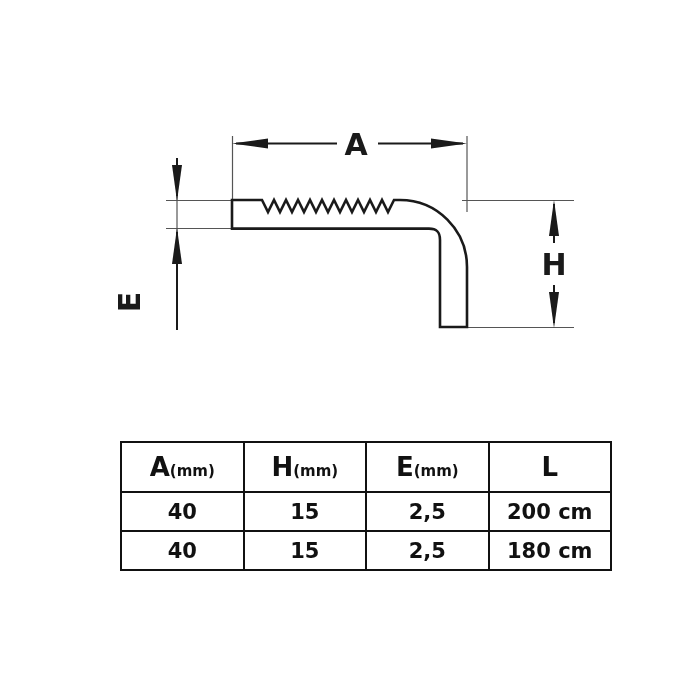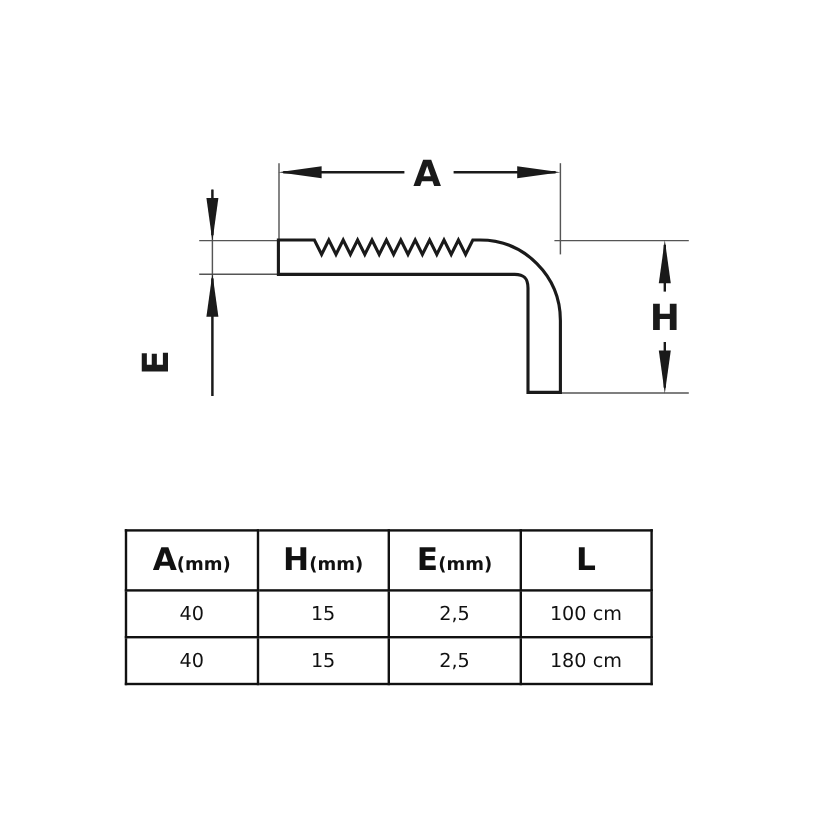--- a/index.html
+++ b/index.html
@@ -30,40 +30,41 @@
   }
   
   #spec-table-wrap {
     position: absolute;
     left: 104px;
     top: 441px;
     width: 492px;
   }
   table.spec {
     border-collapse: collapse;
-    width: 440px;
+    width: 492px;
     table-layout: fixed;
+    margin-left: 16px;
   }
   table.spec th, table.spec td {
     border: 2px solid #111111;
     text-align: center;
     vertical-align: middle;
     color: #111111;
     font-family: "DejaVu Sans", sans-serif;
   }
   table.spec th {
     height: 48px;
     font-size: 23px;
     font-weight: bold;
     padding: 0;
   }
   table.spec td {
     height: 37px;
-    font-size: 16px;
-    font-weight: normal;
+    font-size: 21px;
+    font-weight: bold;
     padding: 0;
     border-radius: 10px;
   }
   .unit {
     font-size: 15px;
     font-weight: bold;
     letter-spacing: 0px;
   }
   .hdr-sym {
     font-size: 26px;
@@ -162,21 +163,21 @@
           <th>
             <span class="hdr-sym">L</span><span class="unit"></span>
           </th>
         </tr>
       </thead>
       <tbody>
         <tr>
           <td>40</td>
           <td>15</td>
           <td>2,5</td>
-          <td>100 cm</td>
+          <td>200 cm</td>
         </tr>
         <tr>
           <td>40</td>
           <td>15</td>
           <td>2,5</td>
           <td>180 cm</td>
         </tr>
       </tbody>
     </table>
   </div>

